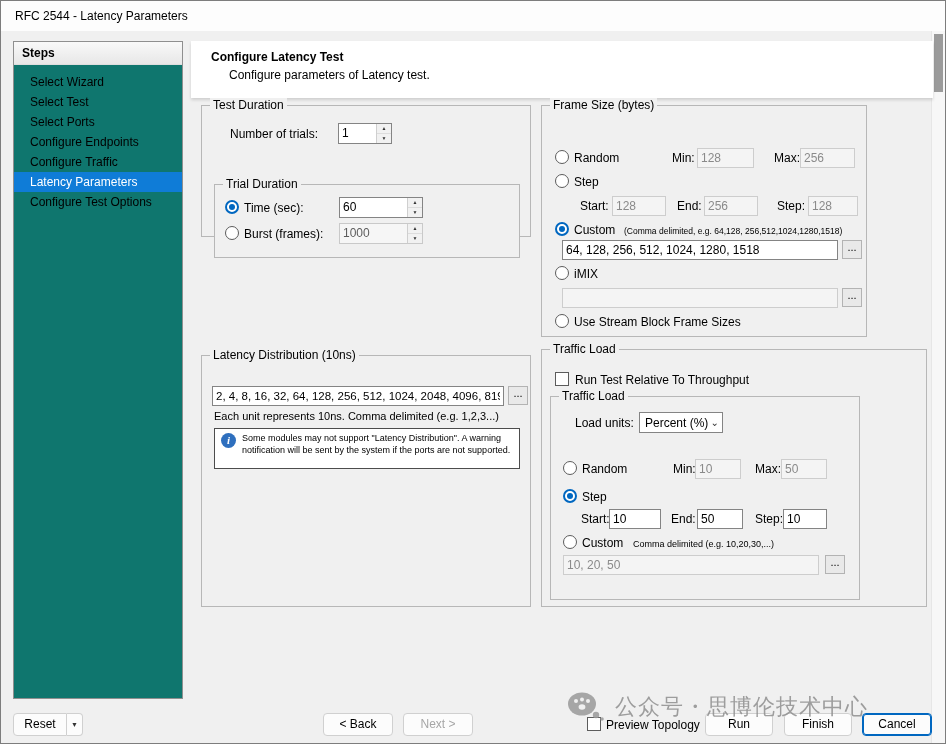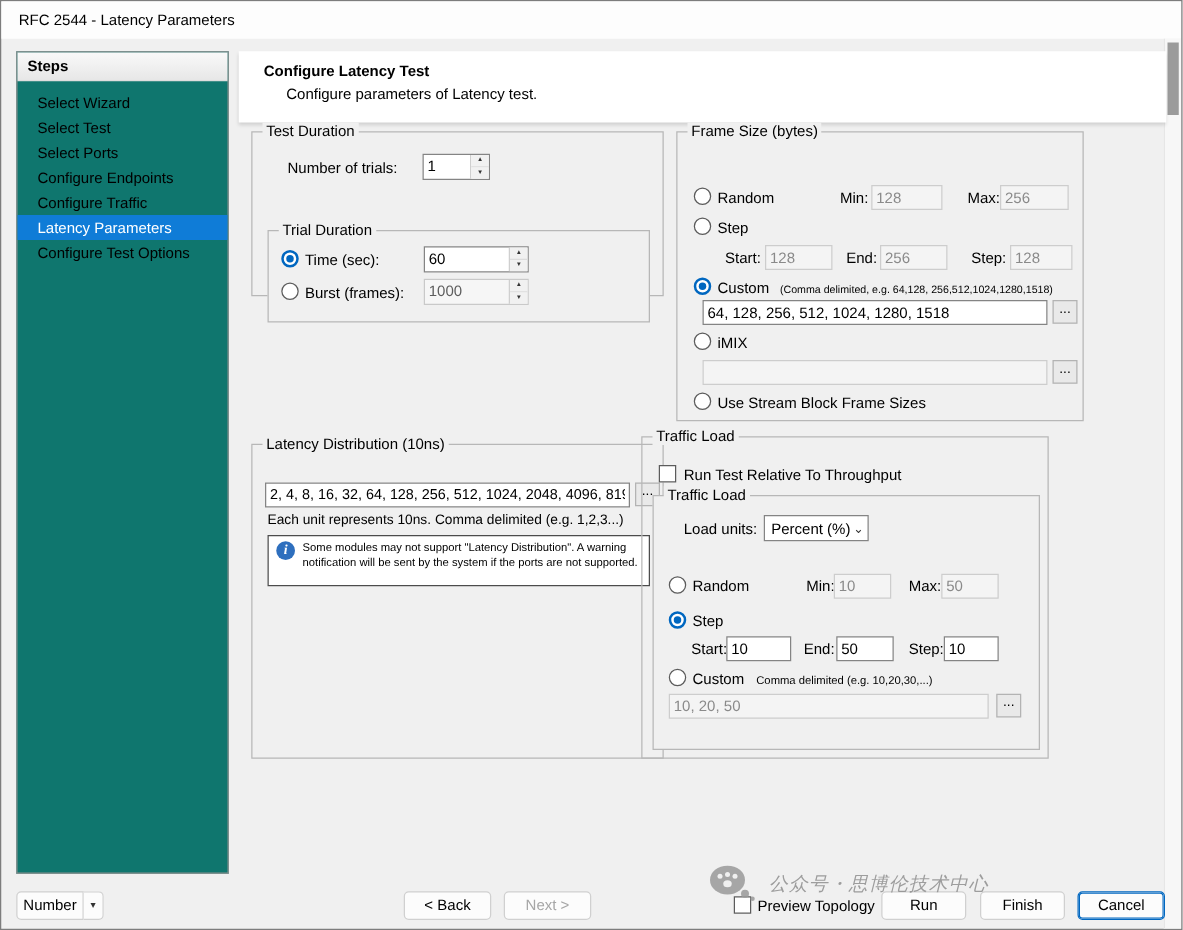--- a/index.html
+++ b/index.html
@@ -75,21 +75,21 @@
   .btn.disabled { color:#a6a6a6; }
   .btn.focused { border-color:#0067c0; box-shadow:inset 0 0 0 1px #0067c0; }
 
   .split-btn { position:absolute; left:12px; top:712px; height:23px; display:flex; }
   .sb-main { width:54px; background:#fcfcfc; border:1px solid #d0d0d0; border-radius:4px 0 0 4px;
     text-align:center; line-height:21px; }
   .sb-arrow { width:16px; background:#fcfcfc; border:1px solid #d0d0d0; border-left:none; border-radius:0 4px 4px 0;
     text-align:center; line-height:21px; font-size:7px; color:#333; }
 
   .watermark { position:absolute; left:566px; top:690px; display:flex; align-items:center; gap:8px;
-    color:#8f8f8f; font-size:15px; letter-spacing:1px; z-index:6; pointer-events:none; opacity:.85; white-space:nowrap;font-style:italic; }
+    color:#8f8f8f; font-size:22px; letter-spacing:1px; z-index:6; pointer-events:none; opacity:.85; white-space:nowrap; }
 </style>
 </head>
 <body>
 
 <div class="titlebar">
   <span>RFC 2544 - Latency Parameters</span>
 </div>
 
 <div class="scrollbar">
   <div class="scroll-thumb"></div>
@@ -185,21 +185,21 @@
   <span class="gb-title">Latency Distribution (10ns)</span>
   <input class="field sm" style="left: 10px; top: 30px; width: 292px;" value="2, 4, 8, 16, 32, 64, 128, 256, 512, 1024, 2048, 4096, 8192,">
   <div class="ellipsis-btn" style="left:306px;top:30px;">...</div>
   <span class="lbl" style="left:12px;top:54px;font-size:11px;">Each unit represents 10ns. Comma delimited (e.g.  1,2,3...)</span>
   <div class="infobox" style="left:12px;top:72px;width:306px;height:41px;">
     <span class="info-icon">i</span>
     <span class="info-text">Some modules may not support "Latency Distribution". A warning notification will be sent by the system if the ports are not supported.</span>
   </div>
 </div>
 
-<div class="groupbox" style="left:512px;top:348px;width:326px;height:258px;">
+<div class="groupbox" style="left:540px;top:348px;width:386px;height:258px;">
   <span class="gb-title">Traffic Load</span>
   <span class="checkbox" style="left:13px;top:22px;"></span>
   <span class="lbl" style="left:33px;top:23px;">Run Test Relative To Throughput</span>
 
   <div class="groupbox" style="left:8px;top:46px;width:310px;height:204px;background:#f0f0f0;">
     <span class="gb-title">Traffic Load</span>
     <span class="lbl" style="left:24px;top:19px;">Load units:</span>
     <div class="combo" style="left:88px;top:15px;width:84px;">
       <span>Percent (%)</span>
       <span class="chev">⌄</span>
@@ -237,21 +237,21 @@
     <circle cx="35" cy="28" r="1.8" fill="#9a9a9a"></circle>
     <circle cx="9" cy="10" r="2" fill="#f0f0f0"></circle>
     <circle cx="15" cy="8.5" r="2" fill="#f0f0f0"></circle>
     <circle cx="21" cy="10" r="2" fill="#f0f0f0"></circle>
     <ellipse cx="15" cy="16" rx="3.4" ry="2.8" fill="#f0f0f0"></ellipse>
   </svg>
   <span>公众号・思博伦技术中心</span>
 </div>
 
 <div class="split-btn">
-  <div class="sb-main">Number</div>
+  <div class="sb-main">Reset</div>
   <div class="sb-arrow">▼</div>
 </div>
 
 <div class="btn" style="left:322px;top:712px;width:70px;">&lt; Back</div>
 <div class="btn disabled" style="left:402px;top:712px;width:70px;">Next &gt;</div>
 
 <span class="checkbox" style="left:586px;top:716px;"></span>
 <span class="lbl" style="left:605px;top:717px;">Preview Topology</span>
 
 <div class="btn" style="left:704px;top:712px;width:68px;">Run</div>

